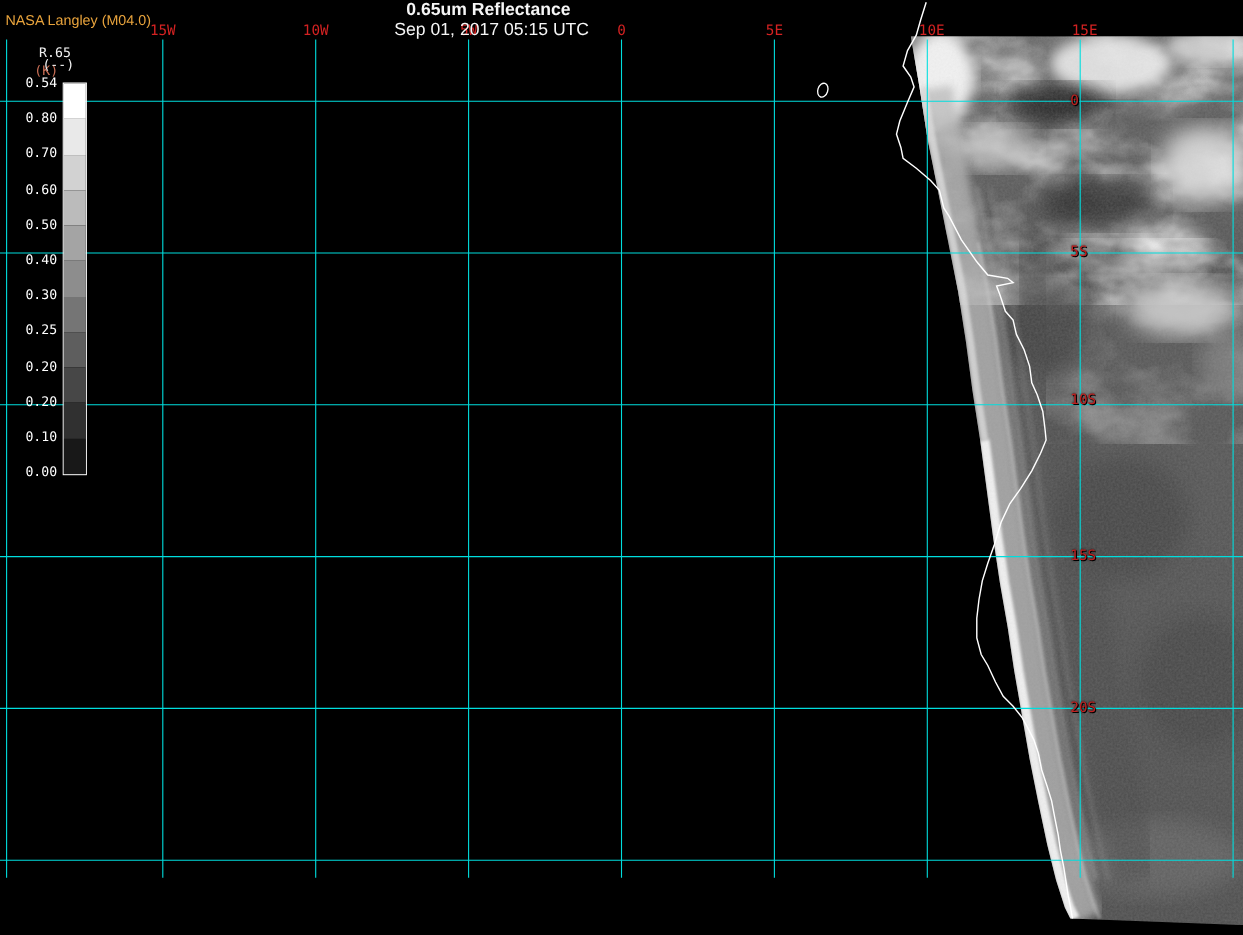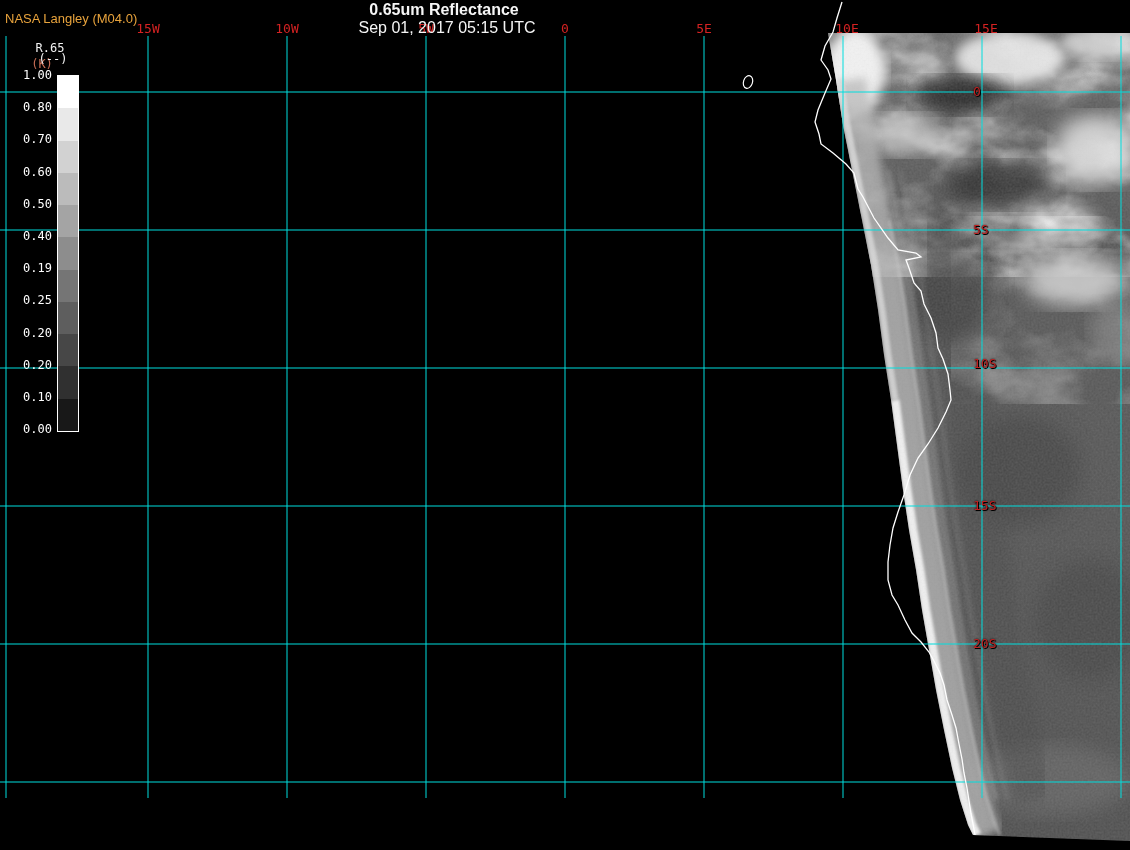--- a/index.html
+++ b/index.html
@@ -168,27 +168,27 @@
     <div class="cb-seg" style="background-color: rgb(187, 187, 187);"></div>
     <div class="cb-seg" style="background-color: rgb(164, 164, 164);"></div>
     <div class="cb-seg" style="background-color: rgb(141, 141, 141);"></div>
     <div class="cb-seg" style="background-color: rgb(117, 117, 117);"></div>
     <div class="cb-seg" style="background-color: rgb(94, 94, 94);"></div>
     <div class="cb-seg" style="background-color: rgb(71, 71, 71);"></div>
     <div class="cb-seg" style="background-color: rgb(48, 48, 48);"></div>
     <div class="cb-seg" style="background-color: rgb(24, 24, 24);"></div>
   </div>
 
-  <div class="ovl cb-tick" style="left:6px;top:68px">1.00</div>
+  <div class="ovl cb-tick" style="left:6px;top:68px">0.54</div>
   <div class="ovl cb-tick" style="left:6px;top:100px">0.80</div>
   <div class="ovl cb-tick" style="left:6px;top:132px">0.70</div>
   <div class="ovl cb-tick" style="left:6px;top:165px">0.60</div>
   <div class="ovl cb-tick" style="left:6px;top:197px">0.50</div>
   <div class="ovl cb-tick" style="left:6px;top:229px">0.40</div>
-  <div class="ovl cb-tick" style="left:6px;top:261px">0.19</div>
+  <div class="ovl cb-tick" style="left:6px;top:261px">0.30</div>
   <div class="ovl cb-tick" style="left:6px;top:293px">0.25</div>
   <div class="ovl cb-tick" style="left:6px;top:326px">0.20</div>
   <div class="ovl cb-tick" style="left:6px;top:358px">0.20</div>
   <div class="ovl cb-tick" style="left:6px;top:390px">0.10</div>
   <div class="ovl cb-tick" style="left:6px;top:422px">0.00</div>
 
 
 </div>
 
 </body></html>

